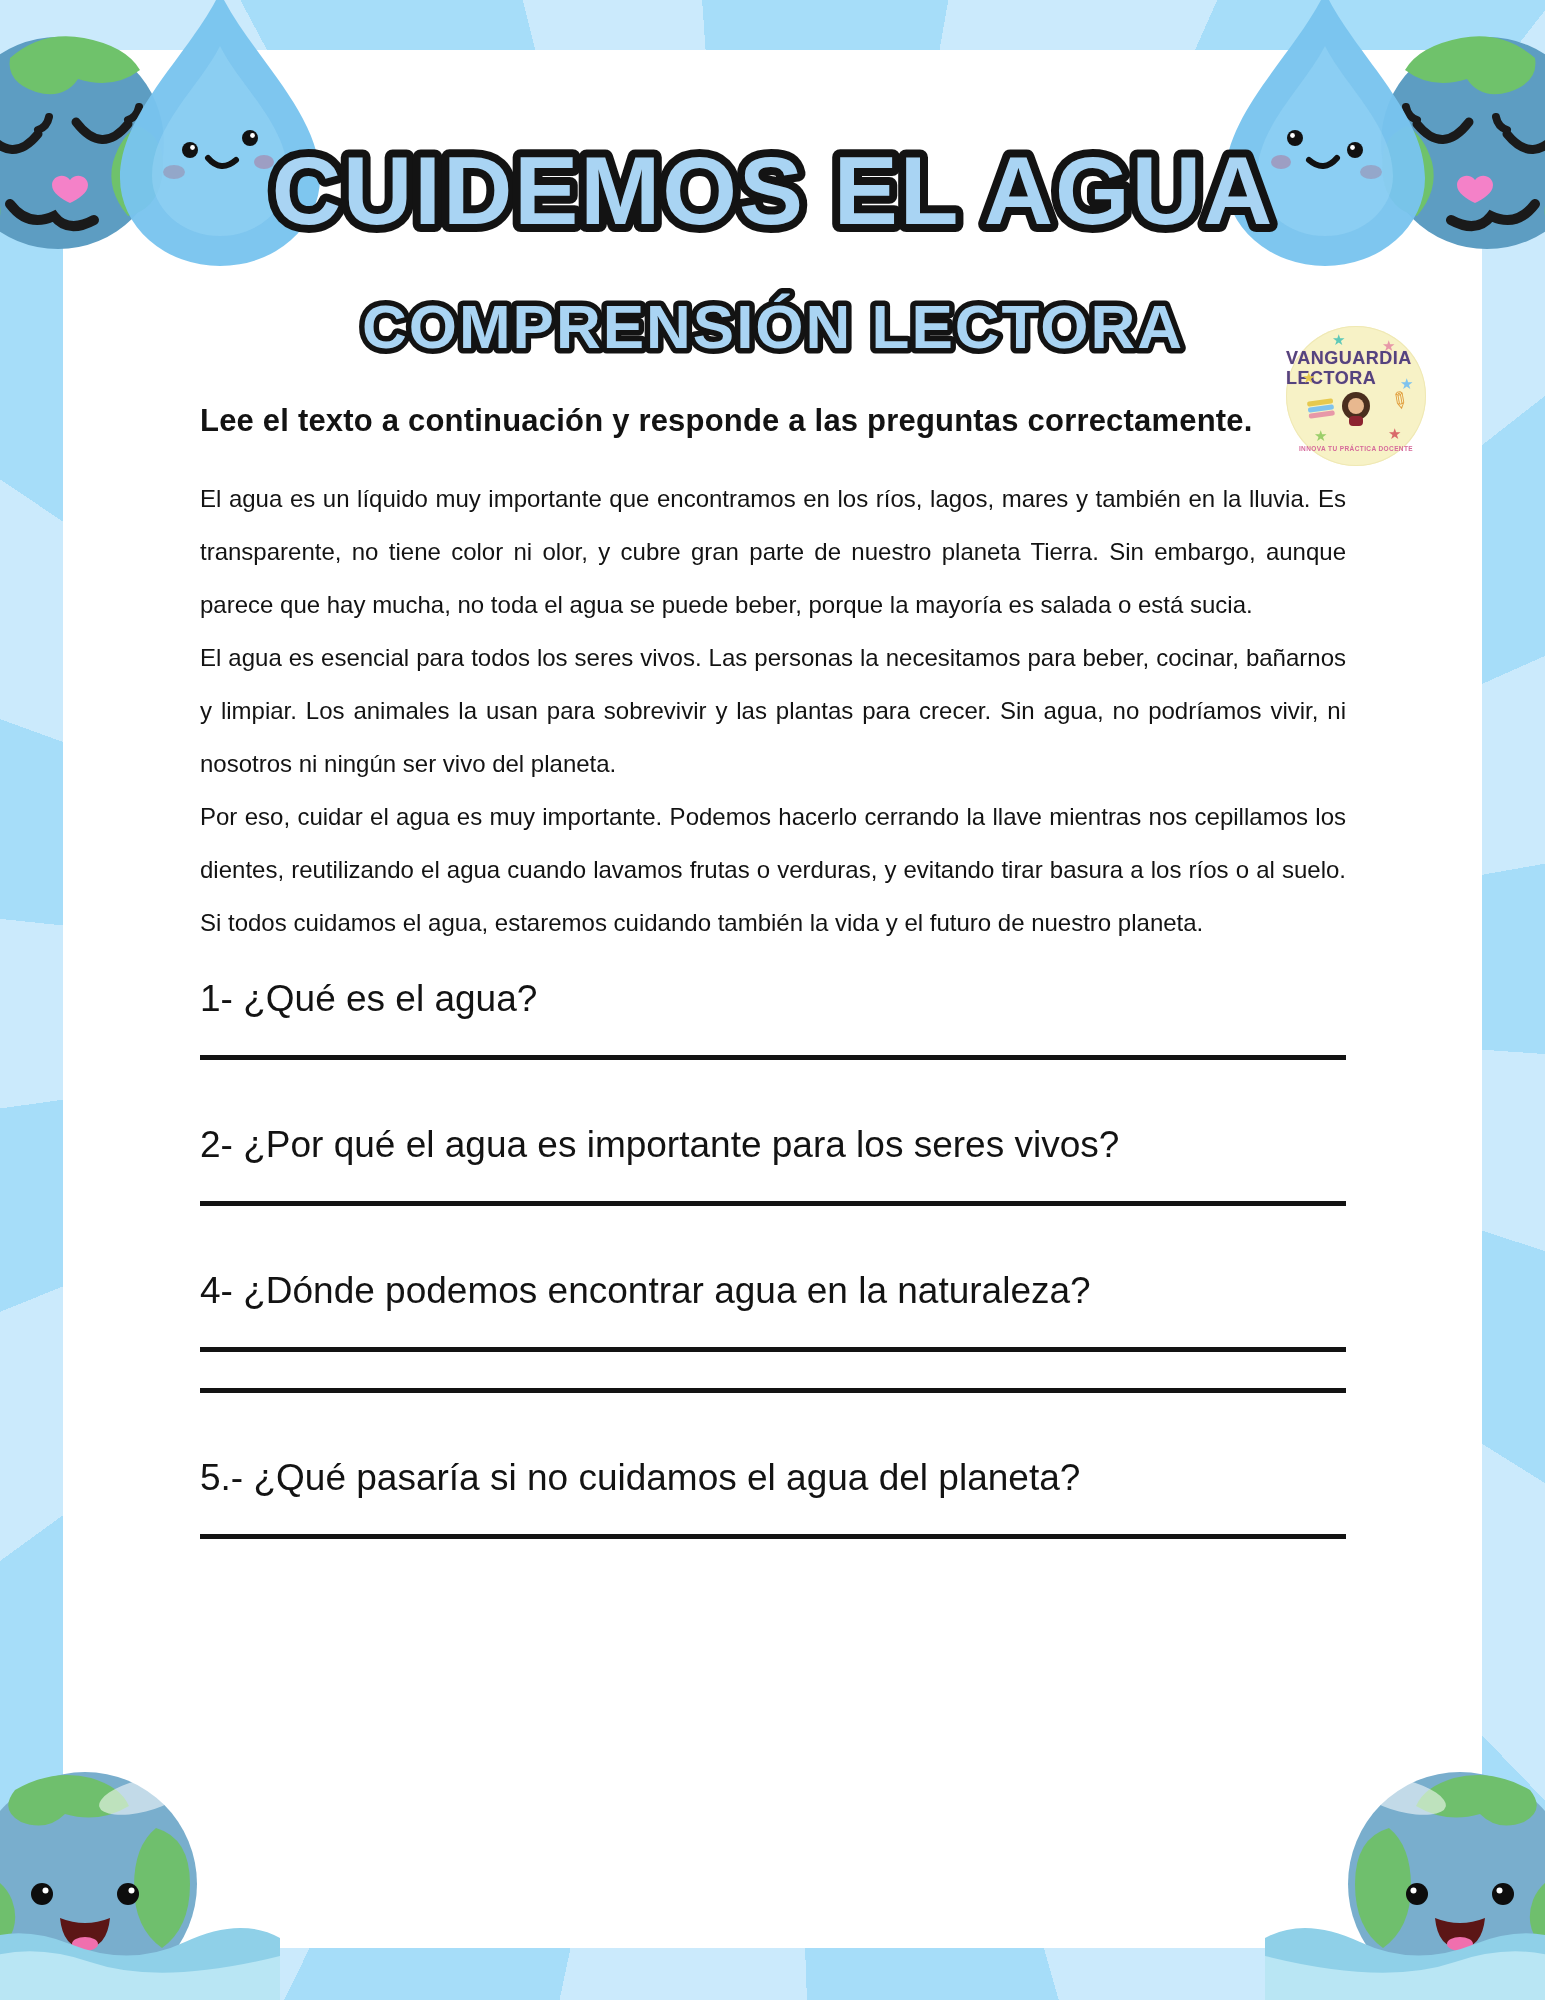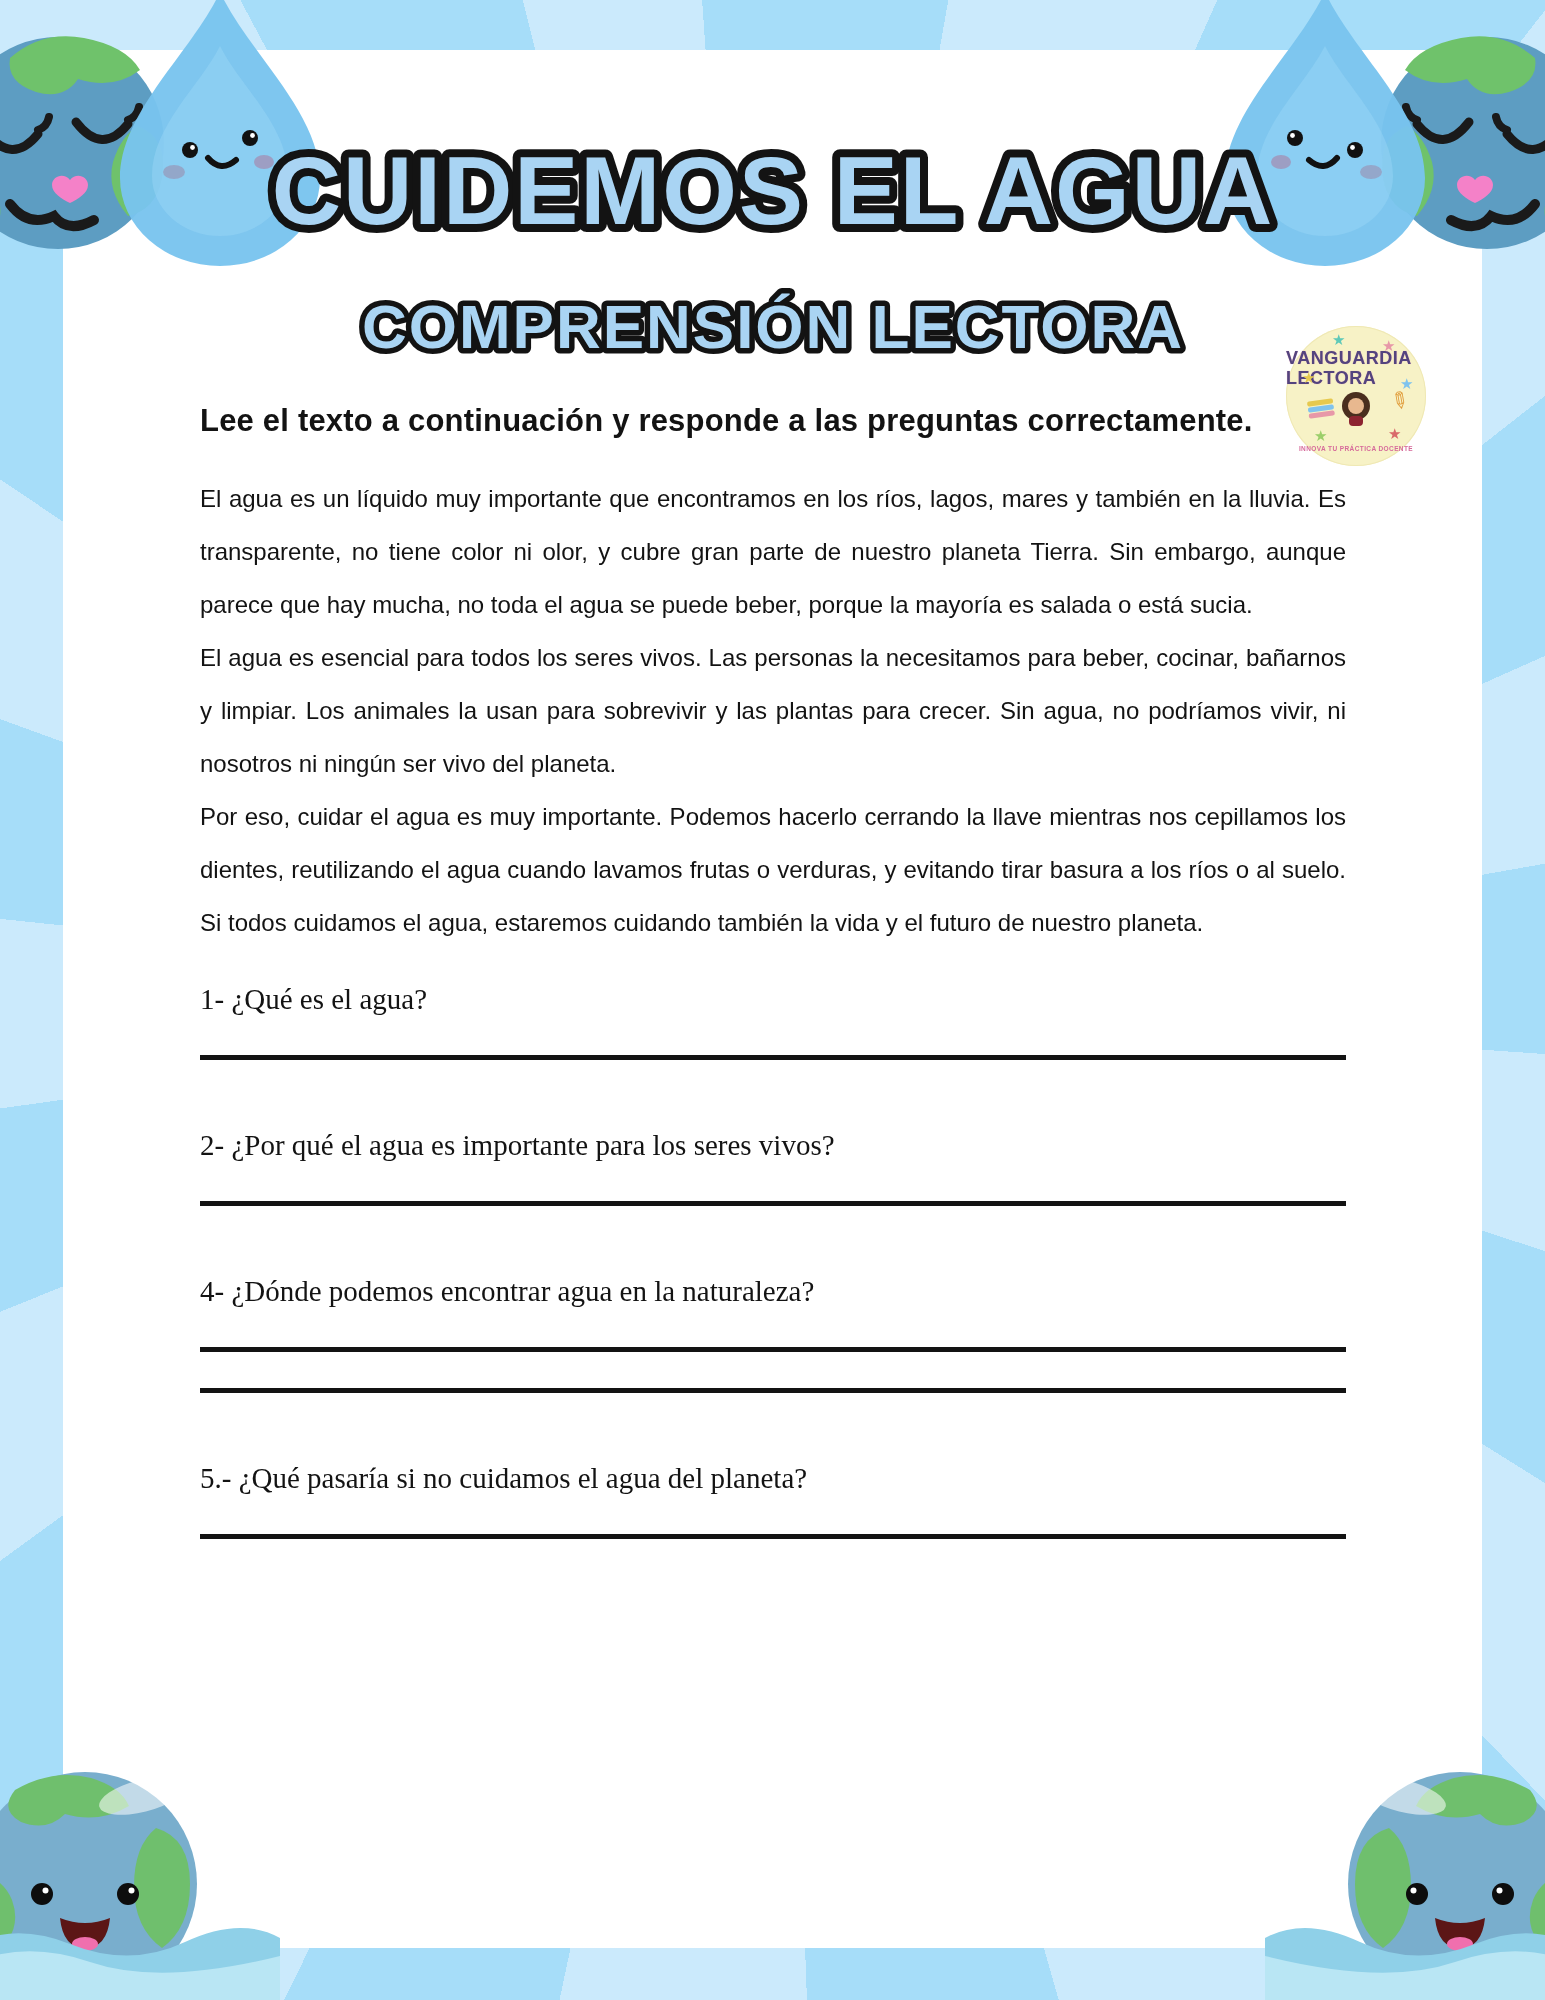--- a/index.html
+++ b/index.html
@@ -61,21 +61,21 @@
   .books { position:absolute; left:22px; top:74px; width:26px; height:18px; transform:rotate(-8deg); }
   .books i { display:block; height:5px; border-radius:2px; margin-bottom:1px; }
   .b1 { background:#e6c94f; } .b2 { background:#7fc3ee; } .b3 { background:#e798a8; }
   .pencil { position:absolute; left:104px; top:62px; font-size:22px; color:#e09c3a; transform:rotate(35deg); }
 
   .content { position:absolute; left:200px; top:402px; width:1146px; z-index:3; }
   .instruction { font-weight:bold; font-size:31px; line-height:38px; letter-spacing:.2px; }
   .passage { margin-top:32px; }
   .passage p { font-size:24px; line-height:53px; text-align:justify; }
   .qa { margin-top:30px; }
-  .question { font-size:29px; line-height:40px; margin-top:65px;font-family:Liberation Serif, serif; }
+  .question { font-size:37px; line-height:40px; margin-top:65px; }
   .question:first-child { margin-top:0; }
   .answer-line { border-bottom:5px solid #131313; margin-top:36px; width:100%; }
 </style>
 </head>
 <body>
 
 <div class="panel"></div>
 
 <div class="deco deco-tl">
   <svg width="380" height="300" viewBox="0 0 380 300">

